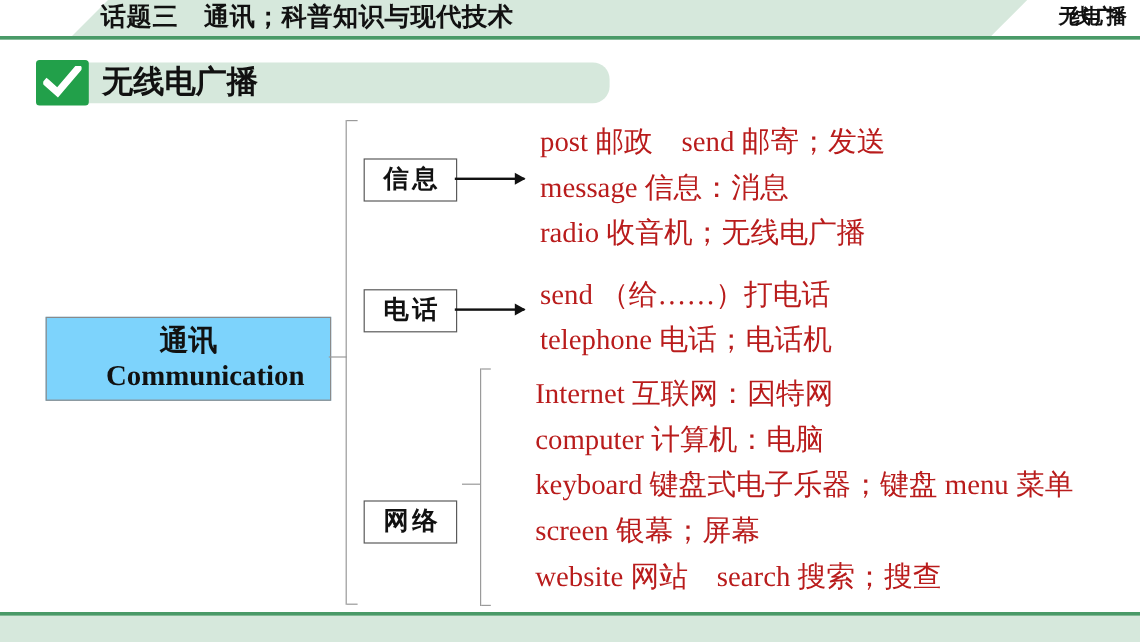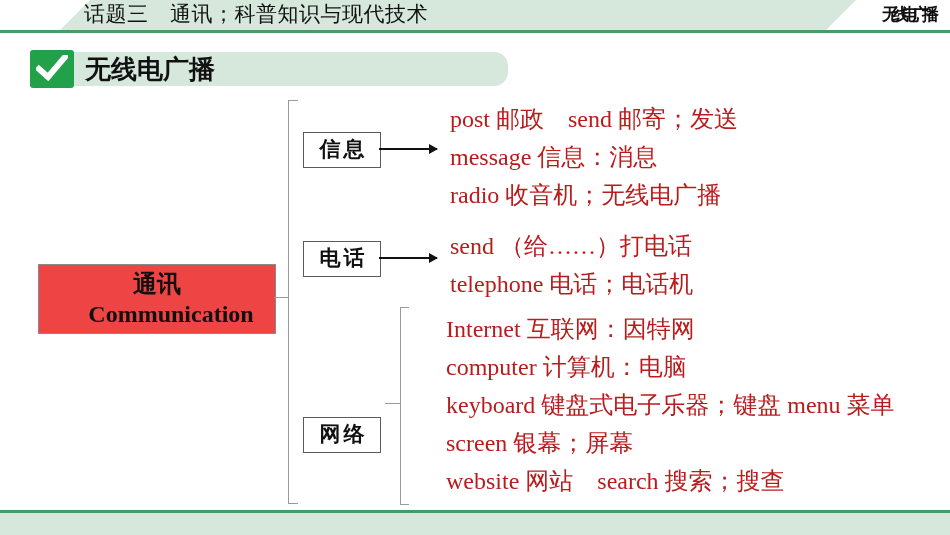--- a/index.html
+++ b/index.html
@@ -24,21 +24,21 @@
     clip-path:polygon(0 0, 90px 0, 60px 30px, 0 30px);
   }
   .header-wedge-right{
     position:absolute;right:0;top:0;width:130px;height:30px;
     background:#ffffff;
     clip-path:polygon(36px 0, 130px 0, 130px 30px, 6px 30px);
   }
   .header-title{
     position:absolute;left:84px;top:0;height:30px;line-height:29px;
     font-family:"DejaVu Sans","Liberation Sans",sans-serif;
-    font-weight:normal;font-size:21px;color:#111111;
+    font-weight:bold;font-size:21px;color:#111111;
     letter-spacing:0.5px;white-space:nowrap;
   }
   .back-btn{
     position:absolute;right:18px;top:0;height:30px;line-height:29px;
     font-family:"DejaVu Sans","Liberation Sans",sans-serif;
     font-weight:bold;font-size:17px;color:#111111;
     white-space:nowrap;cursor:pointer;
     letter-spacing:-7px;
   }
 
@@ -58,21 +58,21 @@
     font-family:"DejaVu Sans","Liberation Sans",sans-serif;
     font-weight:bold;font-size:26px;color:#111111;white-space:nowrap;
   }
 
   
   .canvas{position:absolute;left:0;top:92px;width:950px;height:420px;}
 
   
   .root-node{
     position:absolute;left:38px;top:172px;width:236px;height:68px;
-    border:1px solid #8a8a8a;background:#ef4444;
+    border:1px solid #8a8a8a;background:#7dd3fc;
     display:flex;flex-direction:column;align-items:center;justify-content:center;
   }
   .root-cn{
     font-family:"DejaVu Sans","Liberation Sans",sans-serif;
     font-weight:bold;font-size:24px;color:#111;line-height:30px;
   }
   .root-en{
     font-family:"Liberation Serif","DejaVu Serif",serif;
     font-weight:bold;font-size:24px;color:#111;line-height:30px;margin-left:28px;
   }

